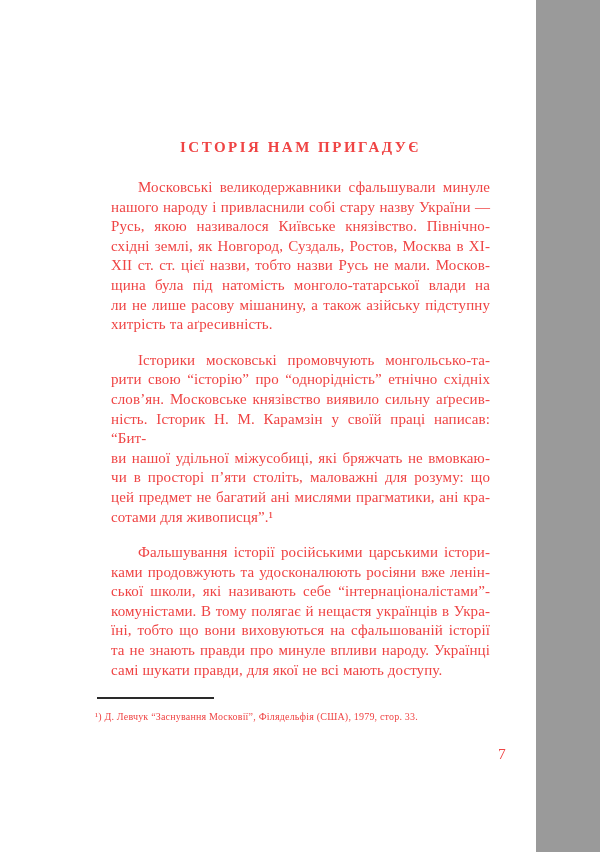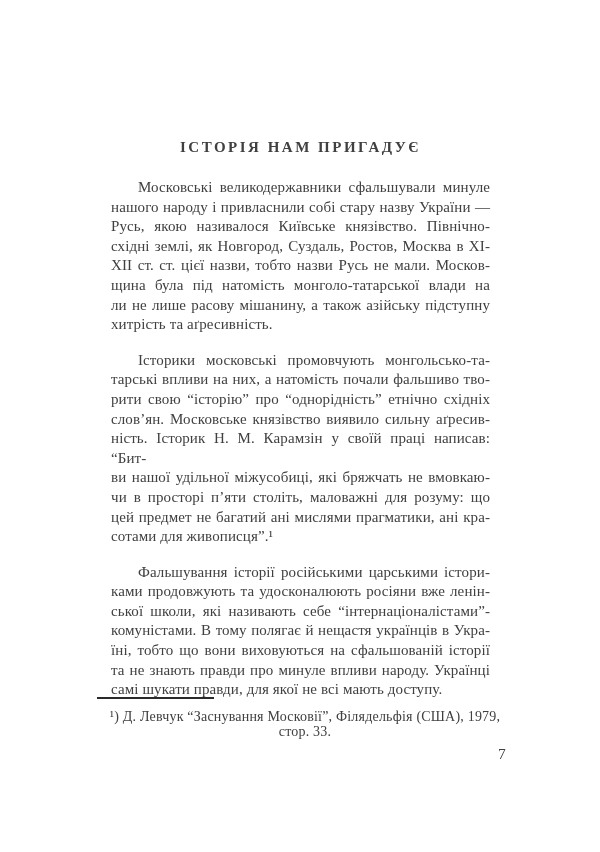--- a/index.html
+++ b/index.html
@@ -2,24 +2,24 @@
 <html><head>
 <meta charset="utf-8">
 <style>
   html, body { margin: 0; padding: 0; }
   body {
     background: #9a9a9a;
     font-family: "Liberation Serif", "DejaVu Serif", serif;
   }
   .page {
     position: relative;
-    width: 600px;
+    width: 536px;
     height: 852px;
     background: #ffffff;
-    color: #404040;
+    color: #ef4444;
     overflow: hidden;
   }
   .content {
     position: absolute;
     left: 95px;
     top: 139px;
     width: 411px;
   }
   .title {
     margin: 0 0 23px 0;
@@ -52,25 +52,24 @@
     top: 689px;
     width: 420px;
   }
   .footnote-rule {
     width: 117px;
     height: 0;
     border-top: 2px solid #2a2a2a;
     margin: 8px 0 10px 2px;
   }
   .footnote-text {
-    font-size: 14px;
+    font-size: 10px;
     font-weight: 500;
     letter-spacing: 0.2px;
     line-height: 15px;
-    text-align: center;
   }
   .page-number {
     position: absolute;
     left: 498px;
     top: 745px;
     font-size: 15.5px;
     font-weight: 500;
   }
 </style>
 </head>
@@ -87,21 +86,20 @@
       <span class="line">Русь, якою називалося Київське князівство. Північно-</span>
       <span class="line">східні землі, як Новгород, Суздаль, Ростов, Москва в XI-</span>
       <span class="line">XII ст. ст. цієї назви, тобто назви Русь не мали. Москов-</span>
       <span class="line">щина була під натомість монголо-татарської влади на</span>
       <span class="line">ли не лише расову мішанину, а також азійську підступну</span>
       <span class="line last">хитрість та аґресивність.</span>
     </p>
 
     <p class="para">
       <span class="line indent">Історики московські промовчують монгольсько-та-</span>
-      <span class="line">тарські впливи на них, а натомість почали фальшиво тво-</span>
       <span class="line">рити свою “історію” про “однорідність” етнічно східніх</span>
       <span class="line">слов’ян. Московське князівство виявило сильну аґресив-</span>
       <span class="line">ність. Історик Н. М. Карамзін у своїй праці написав: “Бит-</span>
       <span class="line">ви нашої удільної міжусобиці, які бряжчать не вмовкаю-</span>
       <span class="line">чи в просторі п’яти століть, маловажні для розуму: що</span>
       <span class="line">цей предмет не багатий ані мислями прагматики, ані кра-</span>
       <span class="line last">сотами для живописця”.¹</span>
     </p>
 
     <p class="para">

